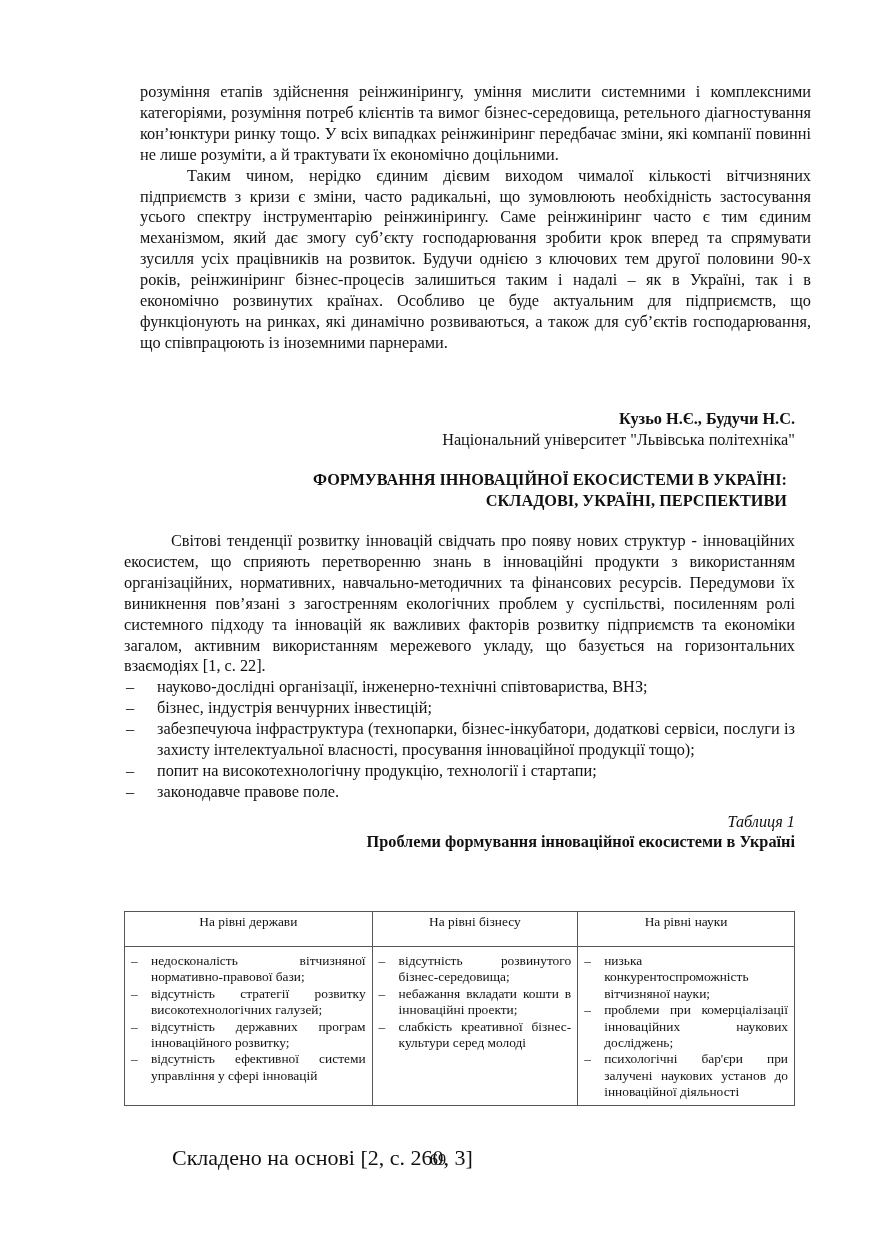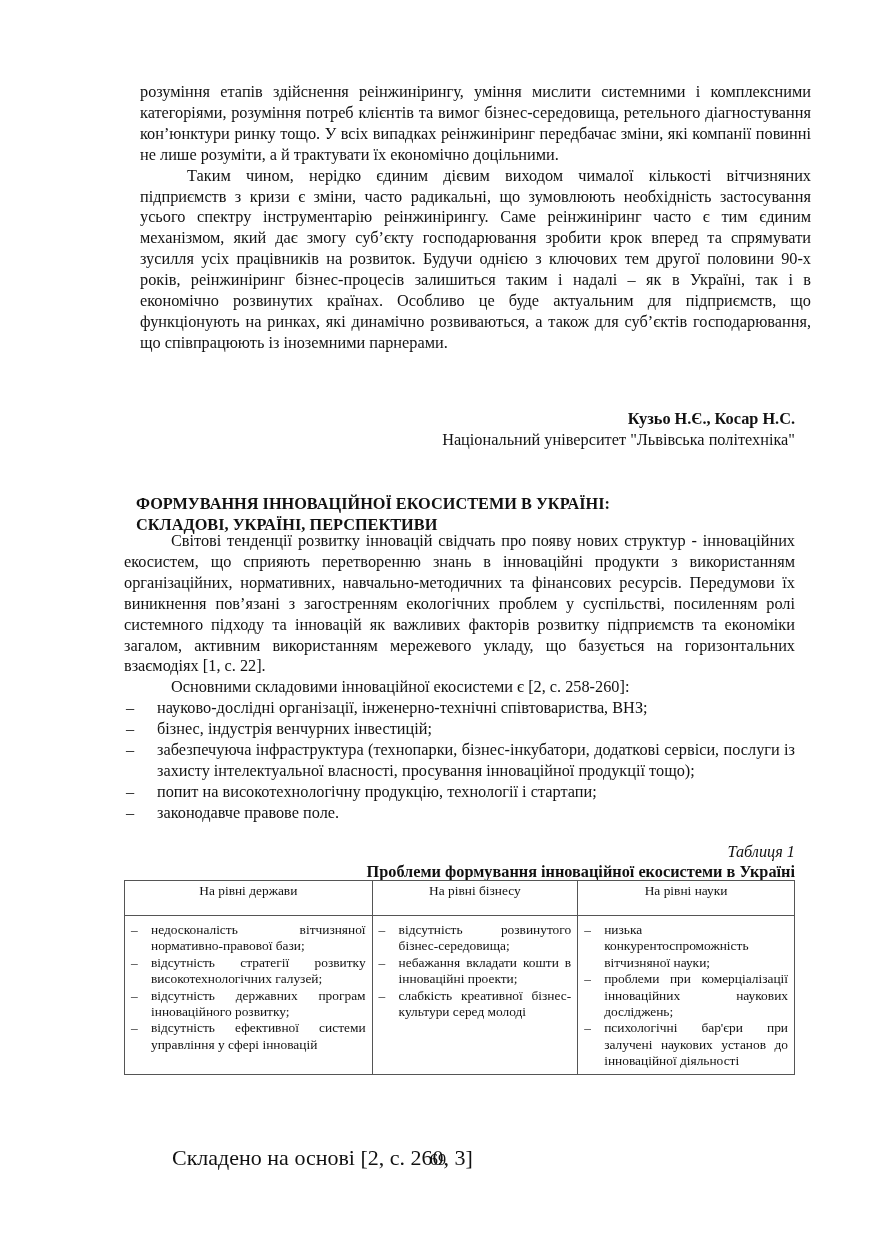--- a/index.html
+++ b/index.html
@@ -7,59 +7,58 @@
       width: 876px; height: 1240px; position: relative; overflow: hidden;
       font-family: "Liberation Serif", serif; color: #111;
     }
     .page { position: absolute; left: 140px; top: 82px; width: 671px; }
     p { margin: 0; font-size: 16.3px; line-height: 20.9px; text-align: justify; text-align-last: auto; }
     .indent { text-indent: 47px; }
     .last { text-align-last: left; }
     .authors { position: absolute; left: 124px; top: 408px; width: 671px; text-align: right; }
     .authors .names { font-weight: bold; font-size: 16.3px; line-height: 21px; }
     .authors .affil { font-size: 16.3px; line-height: 21px; }
-    .title { position: absolute; left: 136px; top: 470px; width: 671px; text-align: left;
-      font-weight: bold; font-size: 16.3px; line-height: 20.5px; margin-top: 24px; }
+    .title { position: absolute; left: 116px; top: 470px; width: 671px; text-align: right;
+      font-weight: bold; font-size: 16.3px; line-height: 20.5px; }
     .body2 { position: absolute; left: 124px; top: 531px; width: 671px; }
     ul.dash { list-style: none; margin: 0; padding: 0; }
     ul.dash li { position: relative; padding-left: 33px; font-size: 16.3px; line-height: 20.9px; text-align: justify; }
     ul.dash li .dash-mark { position: absolute; left: 2px; top: 0; }
-    .tcaption { text-align: right; font-style: italic; font-size: 16.3px; line-height: 20.5px; margin-top: 18px; }
+    .tcaption { text-align: right; font-style: italic; font-size: 16.3px; line-height: 20.5px; margin-top: 9px; }
     .ttitle { text-align: right; font-weight: bold; font-size: 16.3px; line-height: 20.5px; }
-    table.grid { position: absolute; left: 124px; top: 880px; width: 671px; border-collapse: collapse; }
+    table.grid { position: absolute; left: 124px; top: 911px; width: 671px; border-collapse: collapse; }
     table.grid td, table.grid th { border: 1px solid #555; vertical-align: top; padding: 0; }
     table.grid th { font-weight: normal; font-size: 13.4px; height: 33px; text-align: center; line-height: 18px; padding-top: 1px; }
     table.grid td { padding: 6px 6px 4px 6px; font-size: 13.4px; line-height: 16.4px; }
     .cell-list { list-style: none; margin: 0; padding: 0; }
     .cell-list li { position: relative; padding-left: 20px; text-align: justify; }
     .cell-list li .dash-mark { position: absolute; left: 0; top: 0; }
     .source { position: absolute; left: 172px; top: 1147px; font-size: 22px; line-height: 21px; }
     .pagenum { position: absolute; left: 0; width: 876px; top: 1150px; text-align: center; font-size: 16.3px; }
   </style>
 </head>
 <body>
 
 <div class="page">
   <p class="last">розуміння етапів здійснення реінжинірингу, уміння мислити системними і комплексними категоріями, розуміння потреб клієнтів та вимог бізнес-середовища, ретельного діагностування кон’юнктури ринку тощо. У всіх випадках реінжиніринг передбачає зміни, які компанії повинні не лише розуміти, а й трактувати їх економічно доцільними.</p>
   <p class="indent last">Таким чином, нерідко єдиним дієвим виходом чималої кількості вітчизняних підприємств з кризи є зміни, часто радикальні, що зумовлюють необхідність застосування усього спектру інструментарію реінжинірингу. Саме реінжиніринг часто є тим єдиним механізмом, який дає змогу суб’єкту господарювання зробити крок вперед та спрямувати зусилля усіх працівників на розвиток. Будучи однією з ключових тем другої половини 90-х років, реінжиніринг бізнес-процесів залишиться таким і надалі – як в Україні, так і в економічно розвинутих країнах. Особливо це буде актуальним для підприємств, що функціонують на ринках, які динамічно розвиваються, а також для суб’єктів господарювання, що співпрацюють із іноземними парнерами.</p>
 </div>
 
 <div class="authors">
-  <div class="names">Кузьо Н.Є., Косар Н.С.</div>
+  <div class="names">Кузьо Н.Є., Будучи Н.С.</div>
   <div class="affil">Національний університет "Львівська політехніка"</div>
 </div>
 
 <div class="title">
   <div>ФОРМУВАННЯ ІННОВАЦІЙНОЇ ЕКОСИСТЕМИ В УКРАЇНІ:</div>
   <div>СКЛАДОВІ, УКРАЇНІ, ПЕРСПЕКТИВИ</div>
 </div>
 
 <div class="body2">
   <p class="indent last">Світові тенденції розвитку інновацій свідчать про появу нових структур - інноваційних екосистем, що сприяють перетворенню знань в інноваційні продукти з використанням організаційних, нормативних, навчально-методичних та фінансових ресурсів. Передумови їх виникнення пов’язані з загостренням екологічних проблем у суспільстві, посиленням ролі системного підходу та інновацій як важливих факторів розвитку підприємств та економіки загалом, активним використанням мережевого укладу, що базується на горизонтальних взаємодіях [1, с. 22].</p>
-  <p class="indent last">Основними складовими інноваційної екосистеми є [2, с. 258-260]:</p>
   <ul class="dash">
     <li><span class="dash-mark">–</span><span>науково-дослідні організації, інженерно-технічні співтовариства, ВНЗ;</span></li>
     <li><span class="dash-mark">–</span><span>бізнес, індустрія венчурних інвестицій;</span></li>
     <li style="text-align-last:left"><span class="dash-mark">–</span><span>забезпечуюча інфраструктура (технопарки, бізнес-інкубатори, додаткові сервіси, послуги із захисту інтелектуальної власності, просування інноваційної продукції тощо);</span></li>
     <li><span class="dash-mark">–</span><span>попит на високотехнологічну продукцію, технології і стартапи;</span></li>
     <li><span class="dash-mark">–</span><span>законодавче правове поле.</span></li>
   </ul>
   <div class="tcaption">Таблиця 1</div>
   <div class="ttitle">Проблеми формування інноваційної екосистеми в Україні</div>
 </div>

